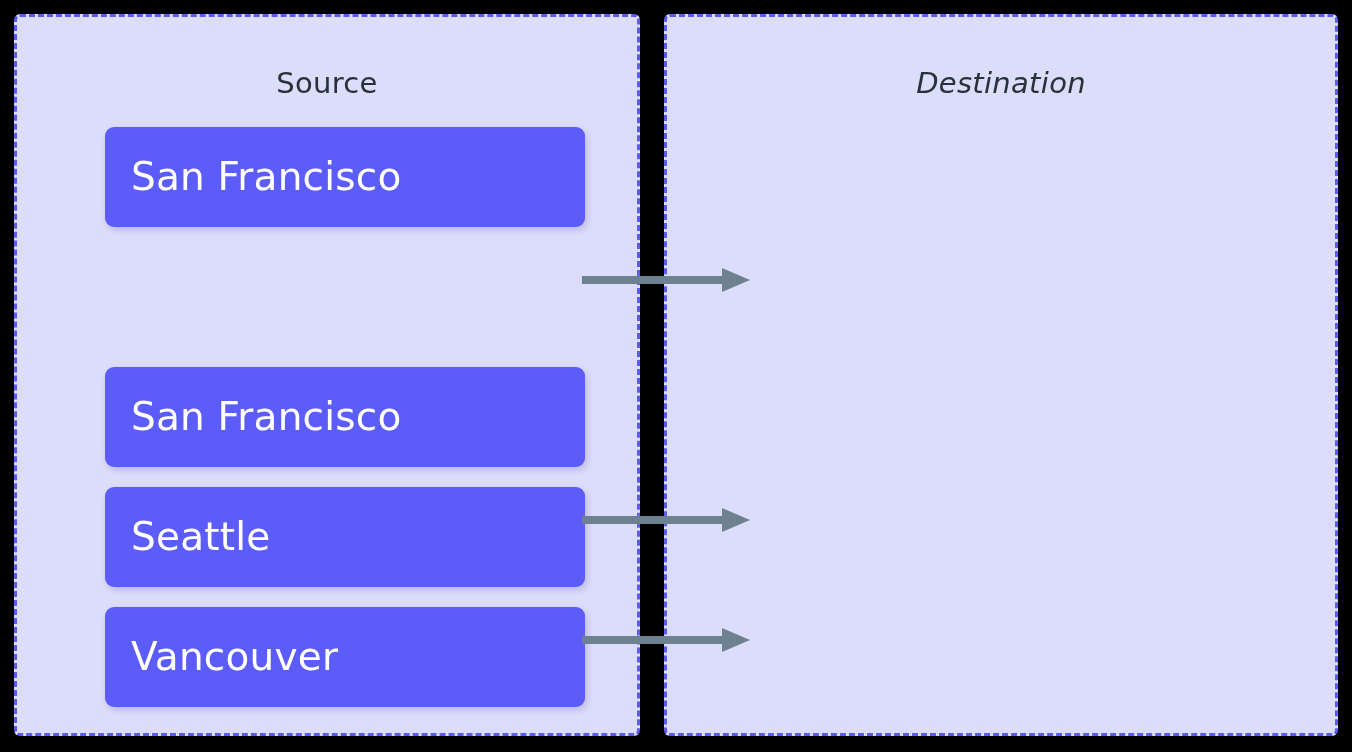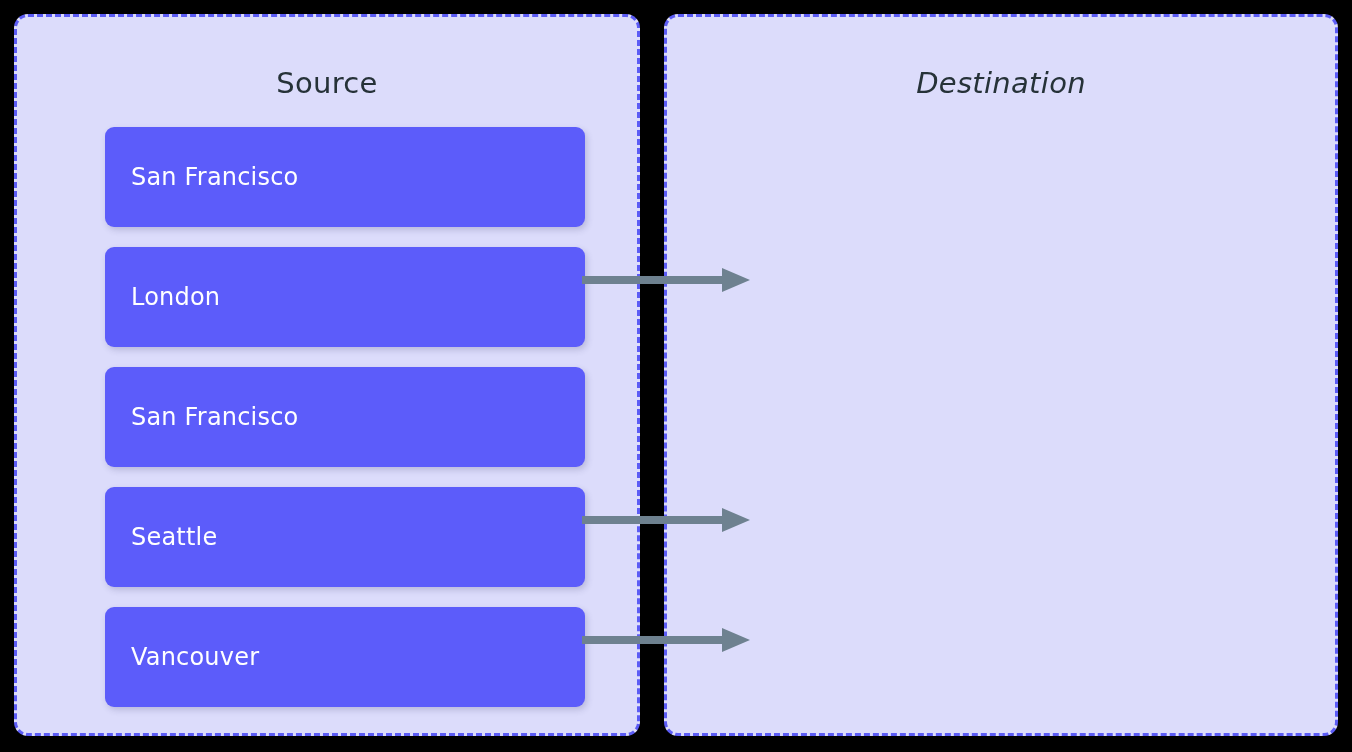--- a/index.html
+++ b/index.html
@@ -21,21 +21,21 @@
     background: #000000;
   }
 
   
   .panel {
     position: absolute;
     top: 14px;
     height: 722px;
     background: #dcdcfb;
     border: 3px dashed #5c5cf5;
-    border-radius: 14px;
+    border-radius: 6px;
     box-sizing: border-box;
   }
   #panel-source   { left: 14px;  width: 626px; }
   #panel-dest     { left: 664px; width: 674px; font-style: italic; }
 
   .panel-title {
     position: absolute;
     top: 46px;
     left: 0;
     width: 100%;
@@ -53,21 +53,21 @@
     height: 100px;
     background: #5c5cfa;
     border-radius: 9px;
     box-shadow: 2px 3px 6px rgba(60, 60, 110, 0.22);
     box-sizing: border-box;
     display: flex;
     align-items: center;
   }
   .card-label {
     color: #ffffff;
-    font-size: 24px;
+    font-size: 39px;
     line-height: 34px;
     padding-left: 26px;
     white-space: nowrap;
     letter-spacing: 0.2px;
   }
 
   .card.src  { left: 88px;  width: 480px; }
 
   
   .row0 { top: 110px; }
@@ -95,23 +95,20 @@
 <body>
 
 <div id="diagram">
 
   <div class="panel" id="panel-source">
     <div class="panel-title">Source</div>
 
     <div class="card src row0">
       <span class="card-label">San Francisco</span>
     </div>
-    <div class="card src row1">
-      <span class="card-label">London</span>
-    </div>
     <div class="card src row2">
       <span class="card-label">San Francisco</span>
     </div>
     <div class="card src row4">
       <span class="card-label">Vancouver</span>
     </div>
     <div class="card src row3">
       <span class="card-label">Seattle</span>
     </div>
   </div>

